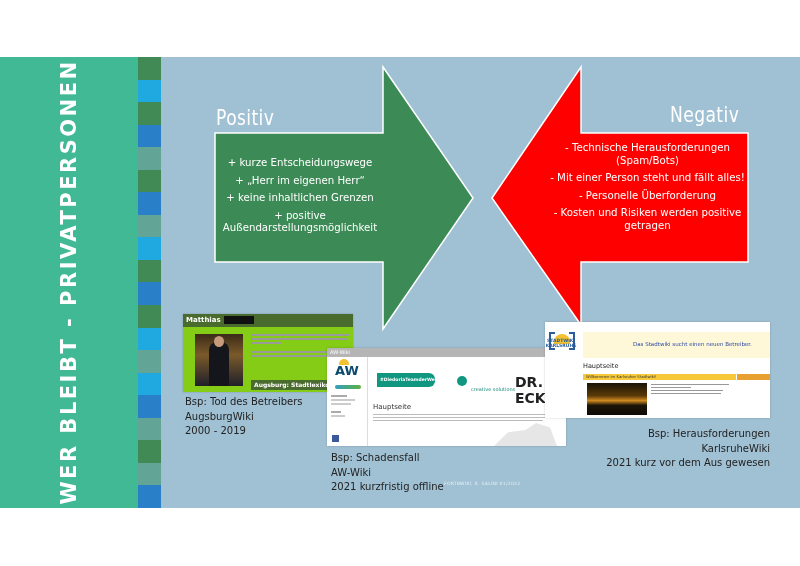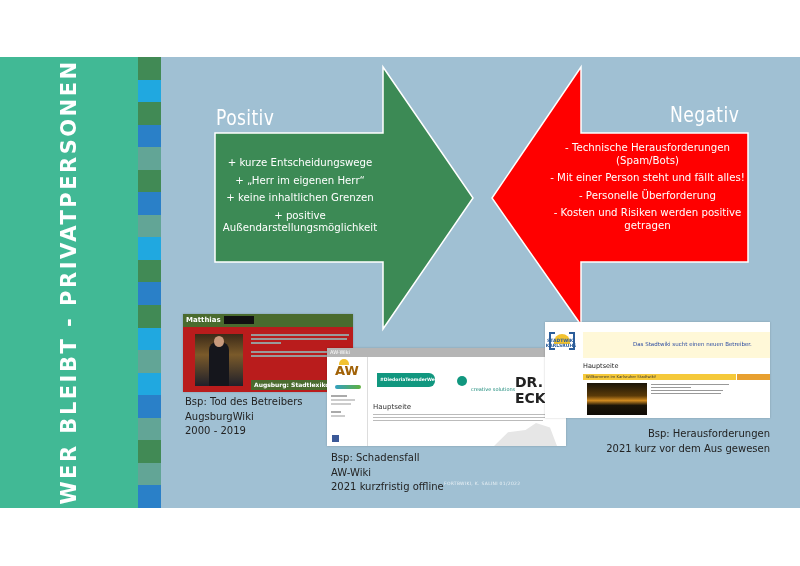--- a/index.html
+++ b/index.html
@@ -16,33 +16,33 @@
   .heading { position:absolute; color:#ffffff; font-family:"DejaVu Sans", sans-serif; font-size:22px;
              transform:scaleX(0.78); transform-origin:left top; letter-spacing:0.5px; }
   .pos-heading { left:216px; top:48px; }
   .neg-heading { left:670px; top:45px; }
   .arrow-text { position:absolute; color:#ffffff; font-family:"DejaVu Sans", sans-serif; font-size:10.2px;
                 text-align:center; line-height:12.5px; }
   .arrow-text p { margin:0 0 5px 0; }
   .pos-text { left:220px; top:100px; width:160px; }
   .neg-text { left:545px; top:85px; width:205px; }
   .shot { position:absolute; box-shadow:0 0 2px rgba(0,0,0,0.2); overflow:hidden; }
-  .aug { left:183px; top:257px; width:170px; height:78px; background:#b91c1c; }
+  .aug { left:183px; top:257px; width:170px; height:78px; background:#84cc16; }
   .aug-top { height:13px; background:#4a6b2e; color:#fff; font-size:7px; font-weight:bold; padding-left:3px; line-height:13px; }
   .aug-top .blk { display:inline-block; width:30px; height:8px; background:#111; vertical-align:middle; margin-left:3px; }
   .aug-photo { position:absolute; left:12px; top:20px; width:48px; height:52px; background:linear-gradient(#3b2a18,#7a5a2a 40%,#20202a); }
   .aug-person { position:absolute; left:26px; top:28px; width:20px; height:44px; background:#15161c; border-radius:8px 8px 0 0; }
   .aug-head { position:absolute; left:31px; top:22px; width:10px; height:11px; background:#c89a7c; border-radius:50%; }
   .aug-lines { position:absolute; left:68px; top:20px; width:100px; }
   .gline { height:2px; background:#9a9a9a; margin-bottom:2px; }
   .aug-foot { position:absolute; left:68px; top:66px; width:102px; height:10px; background:#4a6b2e; color:#fff; font-size:6px; font-weight:bold; line-height:10px; padding-left:3px; }
   .aw { left:327px; top:291px; width:239px; height:98px; background:#ffffff; }
   .aw-top { height:9px; background:#b5b5b5; color:#fff; font-size:5px; padding-left:3px; line-height:9px; }
   .aw-side { position:absolute; left:0; top:9px; width:40px; height:89px; border-right:1px solid #ddd; }
-  .aw-logo { position:absolute; left:8px; top:6px; width:24px; height:22px; color:#a16207; font-weight:bold; font-size:13px; text-align:center; }
+  .aw-logo { position:absolute; left:8px; top:6px; width:24px; height:22px; color:#0c4a6e; font-weight:bold; font-size:13px; text-align:center; }
   .aw-sun { position:absolute; left:12px; top:2px; width:10px; height:6px; background:#f2c230; border-radius:5px 5px 0 0; }
   .aw-wave { position:absolute; left:8px; top:28px; width:26px; height:4px; background:linear-gradient(90deg,#33a0c0,#60b040); border-radius:2px; }
   .aw-banner { position:absolute; left:50px; top:25px; width:55px; height:14px; background:#11977f; color:#fff; font-size:4.5px; font-weight:bold; line-height:14px; padding-left:3px; border-radius:0 6px 6px 0; }
   .aw-eckel { position:absolute; left:130px; top:26px; color:#222; font-size:14px; font-weight:bold;margin-left:44px; }
   .aw-eckel-sub { position:absolute; left:144px; top:38px; color:#1b8a7a; font-size:5px; }
   .aw-icon { position:absolute; left:130px; top:28px; width:10px; height:10px; background:#11977f; border-radius:50%; }
   .aw-h { position:absolute; left:46px; top:55px; font-size:7px; color:#333; }
   .aw-txt { position:absolute; left:46px; top:66px; width:185px; }
   .aw-map { position:absolute; left:160px; top:75px; width:70px; height:23px; background:#e6e6e6; clip-path:polygon(10% 100%,30% 40%,55% 30%,70% 0,90% 20%,100% 100%); }
   .fb { position:absolute; left:5px; top:78px; width:7px; height:7px; background:#3b5998; }
@@ -191,17 +191,18 @@
     <div>AugsburgWiki</div>
     <div>2000 - 2019</div>
   </div>
   <div class="caption cap-aw">
     <div>Bsp: Schadensfall</div>
     <div>AW-Wiki</div>
     <div>2021 kurzfristig offline</div>
   </div>
   <div class="caption cap-ka">
     <div>Bsp:  Herausforderungen</div>
+    <div>KarlsruheWiki</div>
     <div>2021 kurz vor dem Aus gewesen</div>
   </div>
 
   <div class="footer">FORTBWIKI, K. SALINI 01/2022</div>
 </div>
 
 </body></html>

